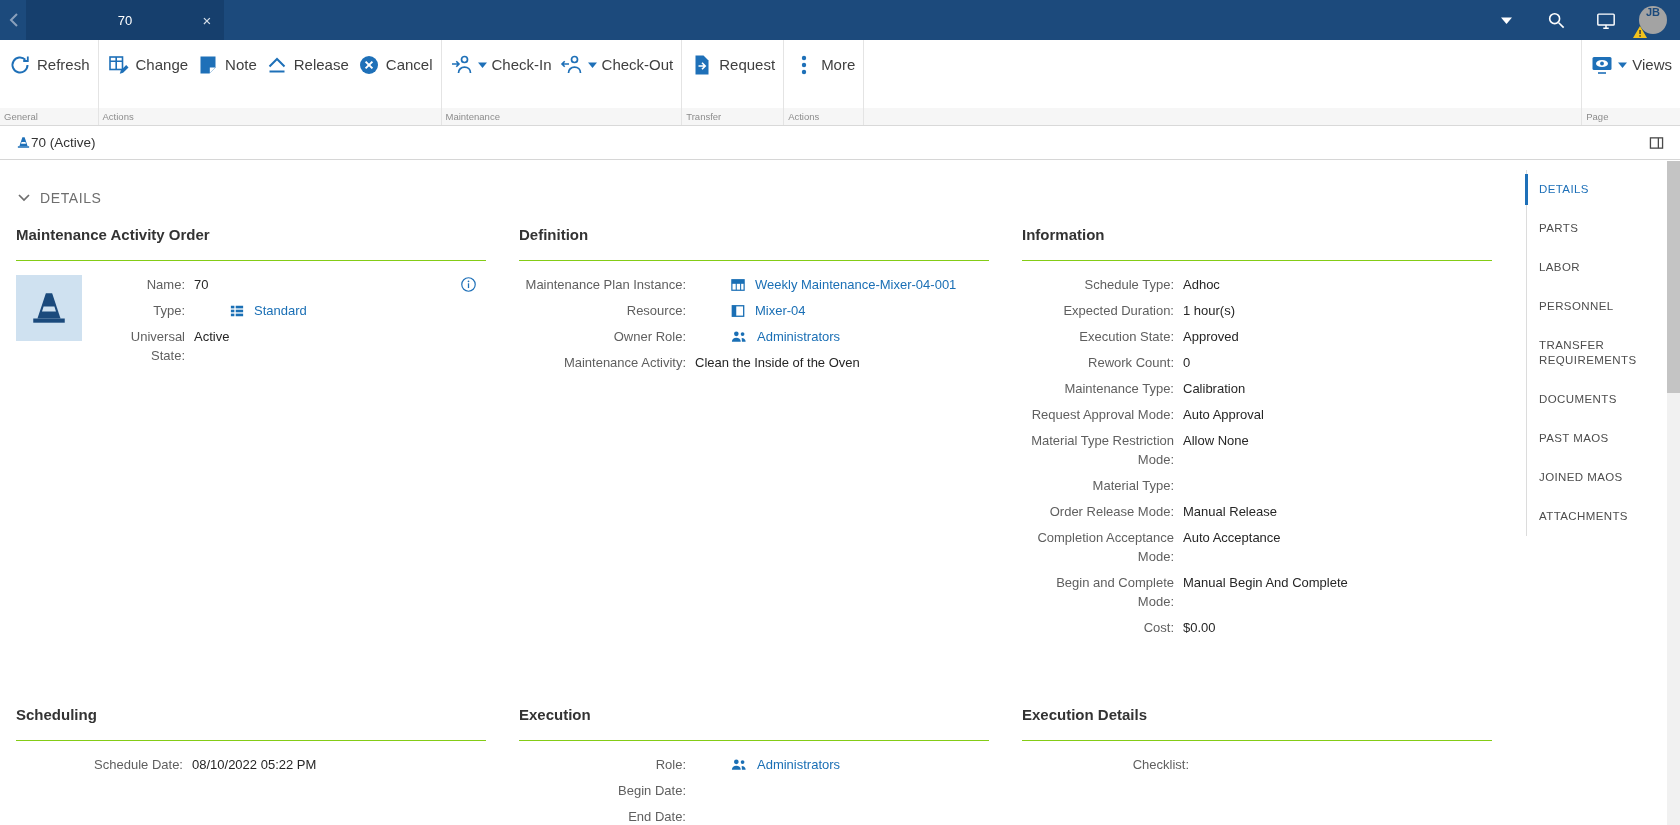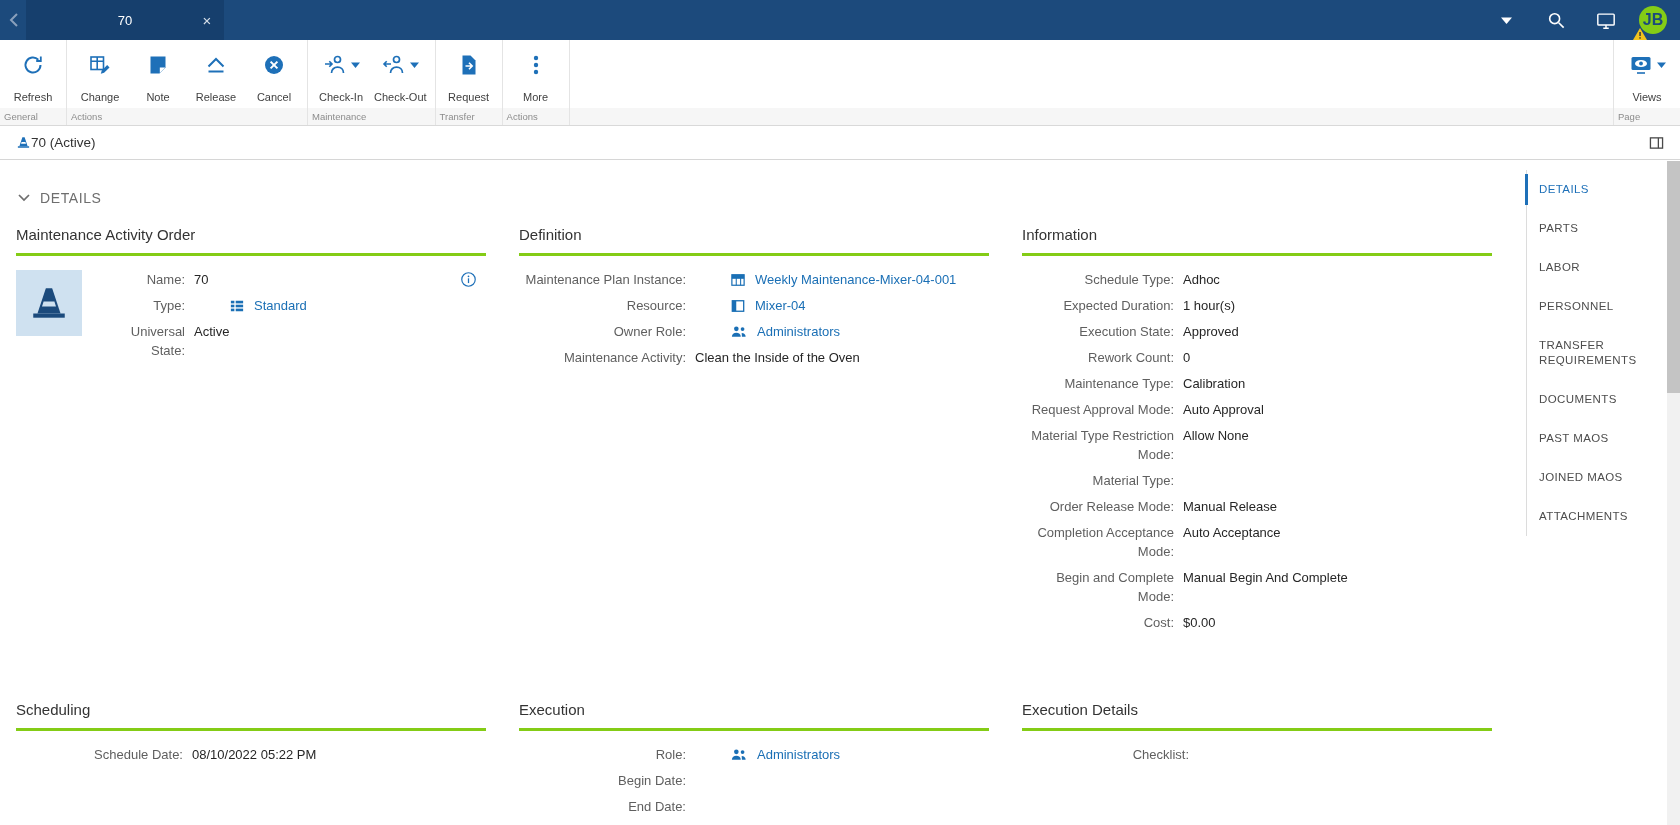--- a/index.html
+++ b/index.html
@@ -6,45 +6,45 @@
   html,body { width:1680px; height:825px; overflow:hidden; }
   body { font-family:"Liberation Sans", sans-serif; background:#fff; color:#262626; position:relative; }
 
   
   .topbar { height:40px; background:var(--topbar_bg,#1c4a7c); display:flex; align-items:center; }
   .nav-back { width:26px; height:40px; display:flex; align-items:center; justify-content:center; color:#8aa0bc; cursor:pointer; }
   .tab { width:198px; height:40px; background:var(--tab_bg,#163f6d); color:#fff; display:flex; align-items:center; justify-content:center; font-size:13px; position:relative; cursor:pointer; }
   .tab-close { position:absolute; right:9px; top:50%; transform:translateY(-50%); width:16px; height:16px; display:flex; align-items:center; justify-content:center; color:#d7e0ea; font-size:15px; cursor:pointer; }
   .topbar-right { margin-left:auto; display:flex; align-items:center; gap:16px; padding-right:13px; }
   .tb-icon { width:34px; height:40px; display:flex; align-items:center; justify-content:center; color:#fff; cursor:pointer; }
-  .avatar { width:28px; height:28px; border-radius:50%; background:#84cc16; color:var(--topbar_bg,#1c4a7c); font-size:16px; font-weight:bold; display:flex; align-items:center; justify-content:center; position:relative; cursor:pointer; }
+  .avatar { width:28px; height:28px; border-radius:50%; background:#a3a3a3; color:var(--topbar_bg,#1c4a7c); font-size:11px; font-weight:bold; display:flex; align-items:flex-start; justify-content:center; position:relative; cursor:pointer; }
   .warn-badge { position:absolute; left:-6px; bottom:-4px; width:14px; height:12px; }
 
   
   .ribbon { height:86px; background:#fff; border-bottom:1px solid #d9d9d9; display:flex; align-items:stretch; position:relative; }
   .ribbon-strip { position:absolute; left:0; right:0; bottom:0; height:17px; background:#f6f6f6; }
   .rgroup { position:relative; z-index:1; display:flex; flex-direction:column; border-right:1px solid #e4e4e4; padding:0 4px; }
   .rgroup.right { margin-left:auto; border-right:none; border-left:1px solid #e4e4e4; }
   .rbuttons { flex:1; display:flex; align-items:flex-start; padding-top:8px; }
-  .rbtn { background:none; border:none; font-family:inherit; display:flex; flex-direction:column; align-items:center; gap:13px; min-width:58px; padding:3px 4px; color:#3f3f3f; font-size:11px; cursor:pointer; }
+  .rbtn { background:none; border:none; font-family:inherit; display:flex; flex-direction:row; align-items:center; gap:5px; min-width:58px; padding:3px 4px; color:#3f3f3f; font-size:15px; cursor:pointer; }
   .ricon-row { height:27px; display:flex; align-items:center; color:var(--accent,#1e70b8); }
   .ricon-row svg.main { width:24px; height:24px; }
   .ricon-row svg.caret { width:9px; height:6px; margin-left:4px; }
   .rgroup-label { height:17px; line-height:17px; text-align:left; font-size:9.5px; color:#8c8c8c; }
 
   
   .breadcrumb-bar { height:34px; border-bottom:1px solid #d6d6d6; display:flex; align-items:center; padding:0 16px; font-size:13.5px; color:#333; background:#fff; }
   .bc-icon { color:var(--accent,#1e70b8); display:flex; }
   .bc-toggle { margin-left:auto; color:#4a4a4a; display:flex; cursor:pointer; }
 
   
   .content { padding-left:16px; width:1500px; }
   .section-header { margin:30px 0 20px 2px; display:flex; align-items:center; gap:10px; color:#6e6e6e; font-size:14px; letter-spacing:.6px; cursor:pointer; }
   .grid { display:grid; grid-template-columns:470px 470px 470px; column-gap:33px; row-gap:62px; align-items:start; }
-  .card-title { font-size:15px; font-weight:400; color:#333; border-bottom:3px solid #84cc16; padding-bottom:10px; margin-bottom:14px; }
+  .card-title { font-size:15px; font-weight:700; color:#333; border-bottom:1px solid #84cc16; padding-bottom:17px; margin-bottom:14px; }
   .row { display:flex; margin-bottom:7px; min-height:19px; line-height:19px; font-size:13px; }
   .lbl { flex:none; width:176px; padding-right:9px; color:#5f5f5f; text-align:right; }
   .val { color:#262626; }
   .mao-body { display:flex; position:relative; }
   .mao-avatar { flex:none; width:66px; height:66px; margin-right:16px; background:var(--cone_bg,#cfe1f0); color:var(--cone_navy,#1b4a7c); display:flex; align-items:center; justify-content:center; }
   .mao-rows { flex:1; }
   .mao-rows .lbl { width:96px; }
   .info-rows .lbl { width:161px; }
   .link { color:var(--link,#1a6fb5); display:inline-flex; align-items:center; gap:10px; cursor:pointer;margin-left:36px; }
   .link svg { flex:none; }

